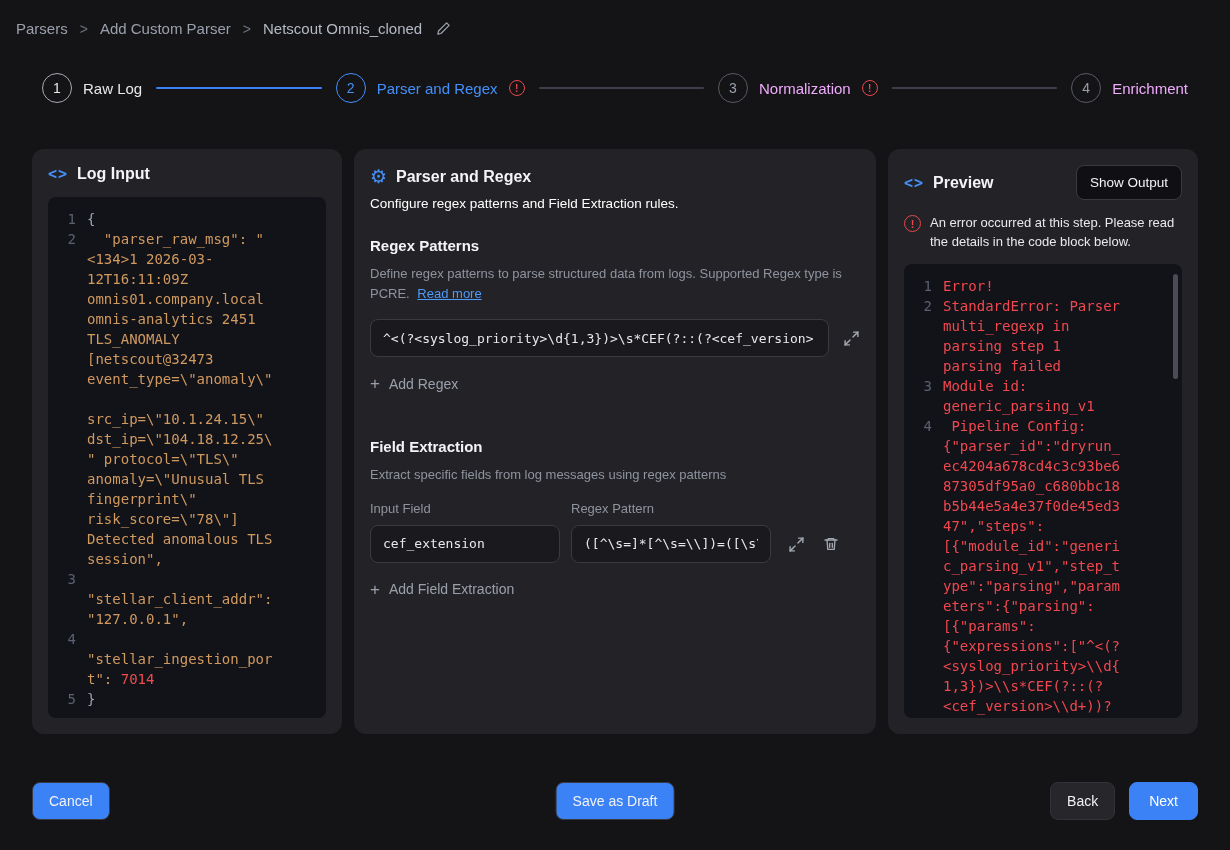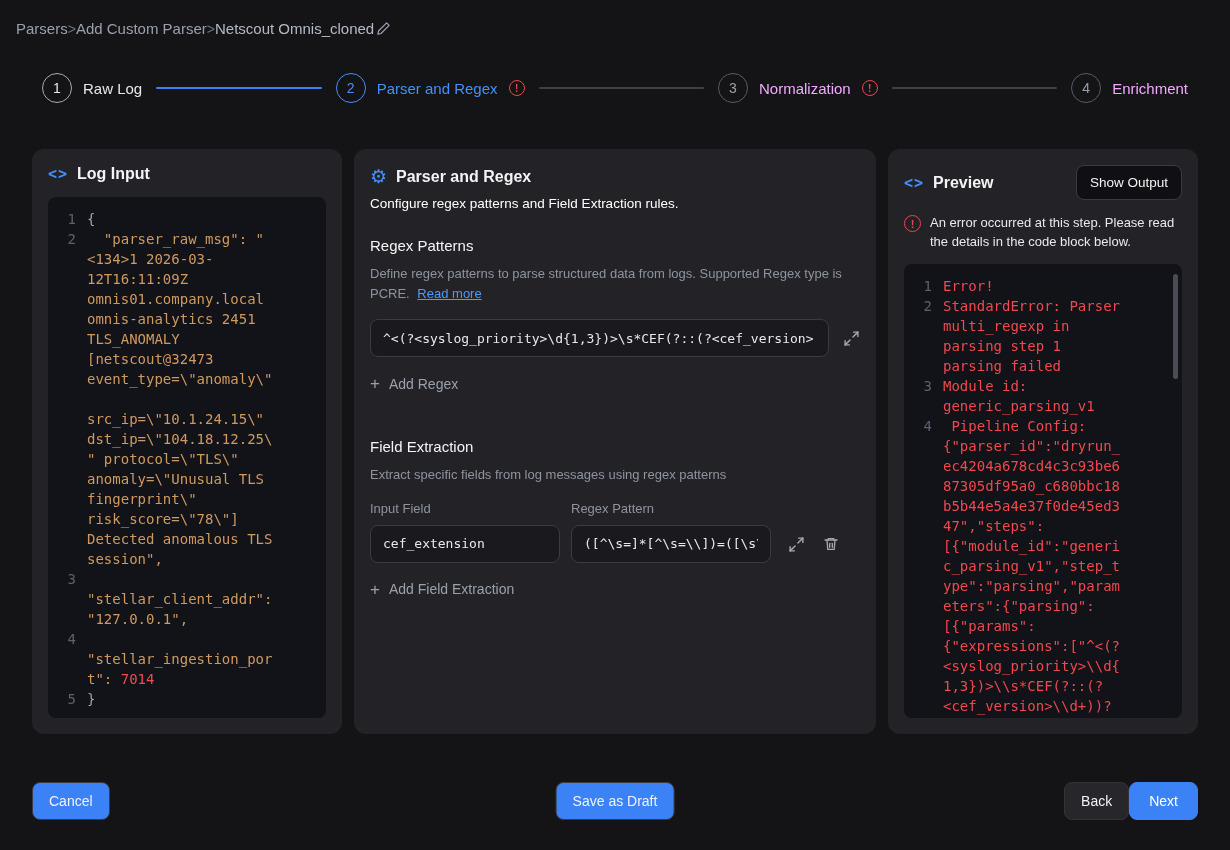--- a/index.html
+++ b/index.html
@@ -4,21 +4,21 @@
 <style>
   * { box-sizing: border-box; }
   html, body { margin: 0; padding: 0; }
   body {
     width: 1230px; height: 850px; overflow: hidden;
     background: #141417; color: #f2f2f4;
     font-family: "Liberation Sans", sans-serif;
   }
 
   
-  .breadcrumb { display: flex; align-items: center; gap: 0; padding: 20px 16px 0; font-size: 15px; color: #9aa0ab; }
+  .breadcrumb { display: flex; align-items: center; gap: 12px; padding: 20px 16px 0; font-size: 15px; color: #9aa0ab; }
   .bc-item { cursor: pointer; }
   .bc-item.current { color: #b4bac4; }
   .bc-sep { color: #6e7480; font-size: 14px; }
   .pencil { color: #9aa0ab; display: flex; cursor: pointer; margin-left: 2px; }
 
   
   .stepper { display: flex; align-items: center; gap: 14px; margin: 36px 42px 0; }
   .step { display: flex; align-items: center; gap: 11px; flex: none; cursor: pointer; }
   .step-circle { width: 30px; height: 30px; border-radius: 50%; border: 1px solid #a6aab2;
     display: flex; align-items: center; justify-content: center; font-size: 14px; color: #e7e8ea; flex: none; }
@@ -52,21 +52,21 @@
   .cc { flex: 1; min-width: 0; white-space: pre-wrap; overflow-wrap: break-word; word-break: break-word; }
   .panel-left .cc { padding-right: 44px; }
   .panel-right .cc { padding-right: 50px; }
   .tk-p { color: #9aa3b0; }
   .tk-s { color: #d09a5f; }
   .tk-n { color: #ee4d4d; }
   .tk-e { color: #f0484e; }
 
   
   .panel-sub { margin: 10px 0 0; color: #ffffff; font-size: 13.5px; }
-  .section-h { margin: 26px 0 0; font-size: 15px; font-weight: 400; color: #f4f4f6; }
+  .section-h { margin: 26px 0 0; font-size: 15px; font-weight: 700; color: #f4f4f6; }
   .section-h.fe { margin-top: 46px; }
   .section-d { margin: 10px 0 0; color: #8e939e; font-size: 13px; line-height: 1.5; }
   .link { color: #4d9af8; text-decoration: underline; margin-left: 4px; cursor: pointer; }
   .input-row { display: flex; align-items: center; gap: 14px; margin-top: 16px; }
   .text-input { background: #19191e; border: 1px solid #3a3a41; border-radius: 8px; height: 38px; padding: 0 12px;
     color: #e9e9ec; font-family: "DejaVu Sans Mono", monospace; font-size: 13px; outline: none; }
   .regex-main { flex: 1; min-width: 0; }
   .icon-btn { color: #a2a7b0; display: flex; cursor: pointer; flex: none; }
   .add-row { display: flex; align-items: center; gap: 9px; margin-top: 18px; color: #9aa0ab; font-size: 14px; cursor: pointer; width: max-content; }
   .plus { font-size: 17px; line-height: 1; }
@@ -85,21 +85,21 @@
   .preview-error p { margin: 0; font-size: 13px; line-height: 1.45; color: #e9e9ec; }
   .code-wrap { position: relative; flex: 1; min-height: 0; margin-top: 12px; display: flex; }
   .code-wrap .code-block { margin-top: 0; width: 100%; }
   .scroll-thumb { position: absolute; right: 4px; top: 10px; width: 5px; height: 105px; background: #4b4b55; border-radius: 3px; cursor: grab; }
 
   
   .footer { position: relative; display: flex; align-items: center; margin: 48px 32px 0; }
   .btn { font-family: inherit; font-size: 14px; border-radius: 8px; padding: 10px 16px; cursor: pointer; }
   .btn-ghost { background: #3b82f6; border: 1px solid #3a3a41; color: #f2f2f4; }
   .btn-center { position: absolute; left: 50%; transform: translateX(-50%); }
-  .footer-right { margin-left: auto; display: flex; align-items: center; }
+  .footer-right { margin-left: auto; display: flex; gap: 14px; align-items: center; }
   .btn-back { background: #26262b; border: 1px solid #323238; color: #f2f2f4; }
   .btn-next { background: #3b82f6; border: 1px solid #3b82f6; color: #ffffff; padding: 10px 19px; }
 </style>
 </head>
 <body>
 
 <nav class="breadcrumb">
   <span class="bc-item">Parsers</span>
   <span class="bc-sep">&gt;</span>
   <span class="bc-item">Add Custom Parser</span>

